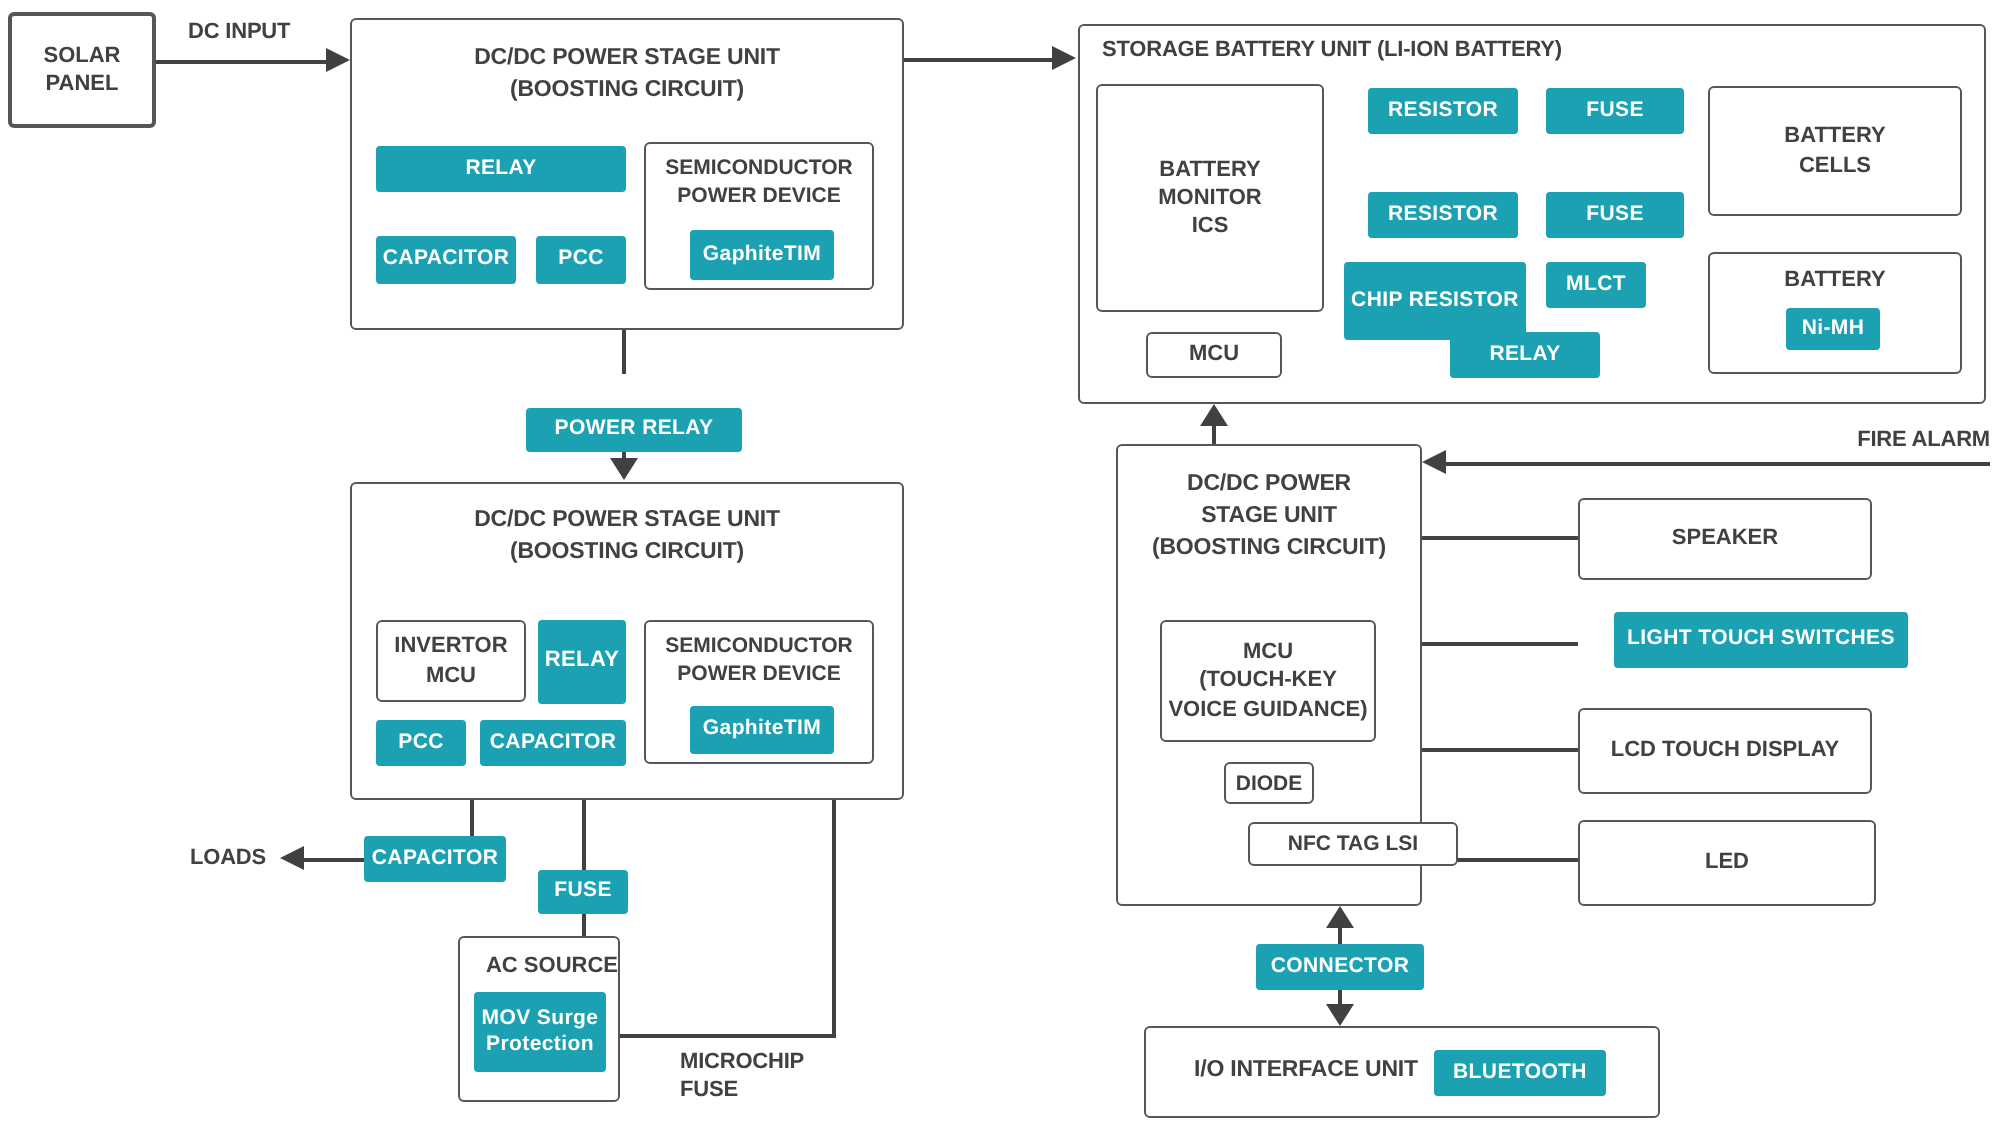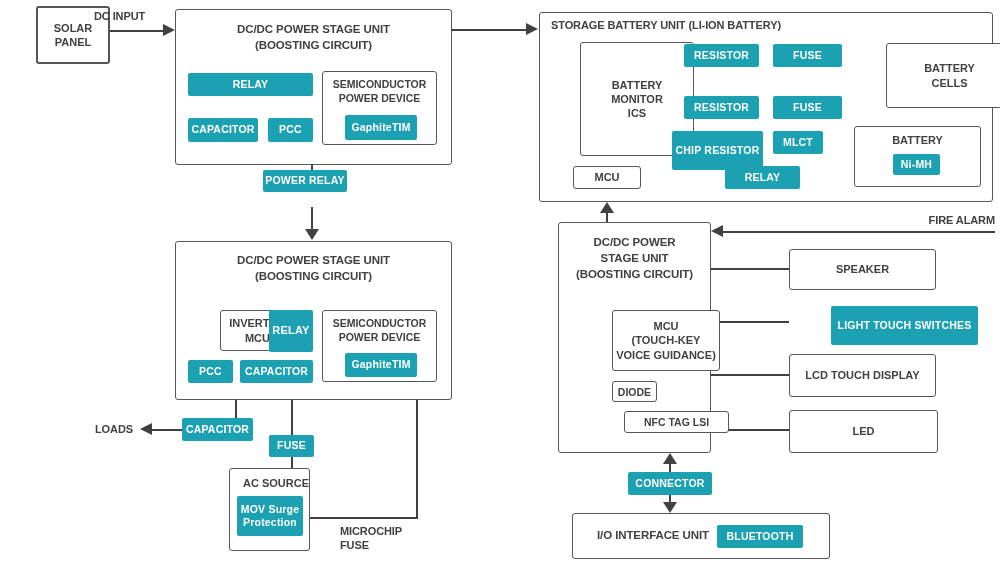--- a/index.html
+++ b/index.html
@@ -7,21 +7,21 @@
   #canvas {
     position:relative; width:1000px; height:562px; background:#fff;
     font-family:"Liberation Sans", sans-serif; font-weight:700;
     color:var(--text,#414042); overflow:hidden;
   }
   .box {
     position:absolute; background:#fff;
     border:1.5px solid var(--border,#55565A); border-radius:3px;
   }
   .flexc { display:flex; align-items:center; justify-content:center; text-align:center; }
-  .pre { white-space:pre-line;margin-left:32px; }
+  .pre { white-space:pre-line; }
   .teal {
     position:absolute; background:var(--teal,#1CA1B3); color:#fff; border-radius:2px;
     display:flex; align-items:center; justify-content:center; text-align:center;
     font-size:10.5px; letter-spacing:.2px; line-height:1.25; white-space:pre-line;
   }
   .lbl { position:absolute; font-size:11px; line-height:1.3; white-space:pre-line; letter-spacing:-.1px; }
   .title { position:absolute; text-align:center; font-size:11.5px; line-height:1.4; white-space:pre-line; letter-spacing:-.1px; }
   .subtitle { position:absolute; text-align:center; font-size:10.5px; line-height:1.3; white-space:pre-line; }
   .hline,.vline { position:absolute; background:var(--line,#414042); }
   .dotv { position:absolute; width:0; border-left:2px dotted var(--line,#414042); }
@@ -104,21 +104,21 @@
   <div class="teal" style="left:773px;top:96px;width:69px;height:23px">FUSE</div>
   <div class="teal" style="left:672px;top:131px;width:91px;height:39px">CHIP RESISTOR</div>
   <div class="teal" style="left:773px;top:131px;width:50px;height:23px">MLCT</div>
   <div class="teal" style="left:725px;top:166px;width:75px;height:23px">RELAY</div>
   <div class="box flexc pre fs11" style="left:854px;top:43px;width:127px;height:65px">BATTERY
 CELLS</div>
   <div class="box" style="left:854px;top:126px;width:127px;height:61px"></div>
   <div class="subtitle fs11" style="left:854px;top:133px;width:127px">BATTERY</div>
   <div class="teal" style="left:893px;top:154px;width:47px;height:21px">Ni-MH</div>
 
-  <div class="teal" style="left:263px;top:170px;width:84px;height:22px">POWER RELAY</div>
+  <div class="teal" style="left:263px;top:204px;width:108px;height:22px">POWER RELAY</div>
 
   <div class="box" style="left:175px;top:241px;width:277px;height:159px"></div>
   <div class="title" style="left:175px;top:252px;width:277px">DC/DC POWER STAGE UNIT
 (BOOSTING CIRCUIT)</div>
   <div class="box flexc pre fs11" style="left:188px;top:310px;width:75px;height:41px">INVERTOR
 MCU</div>
   <div class="teal" style="left:269px;top:310px;width:44px;height:42px;font-size:11px">RELAY</div>
   <div class="box" style="left:322px;top:310px;width:115px;height:72px"></div>
   <div class="subtitle" style="left:322px;top:317px;width:115px">SEMICONDUCTOR
 POWER DEVICE</div>
@@ -142,21 +142,21 @@
 (BOOSTING CIRCUIT)</div>
   <div class="box flexc pre fs11" style="left:580px;top:310px;width:108px;height:61px">MCU
 (TOUCH-KEY
 VOICE GUIDANCE)</div>
   <div class="box flexc fs105" style="left:612px;top:381px;width:45px;height:21px">DIODE</div>
   <div class="box flexc fs105" style="left:624px;top:411px;width:105px;height:22px">NFC TAG LSI</div>
 
   <div class="lbl" style="left:900px;top:213px;width:95px;text-align:right">FIRE ALARM</div>
 
   <div class="box flexc fs11" style="left:789px;top:249px;width:147px;height:41px">SPEAKER</div>
-  <div class="teal" style="left:831px;top:306px;width:147px;height:39px">LIGHT TOUCH SWITCHES</div>
+  <div class="teal" style="left:807px;top:306px;width:147px;height:28px">LIGHT TOUCH SWITCHES</div>
   <div class="box flexc fs11" style="left:789px;top:354px;width:147px;height:43px">LCD TOUCH DISPLAY</div>
   <div class="box flexc fs11" style="left:789px;top:410px;width:149px;height:43px">LED</div>
 
   <div class="teal" style="left:628px;top:472px;width:84px;height:23px">CONNECTOR</div>
   <div class="box" style="left:572px;top:513px;width:258px;height:46px"></div>
   <div class="lbl" style="left:597px;top:528px;font-size:11.5px">I/O INTERFACE UNIT</div>
   <div class="teal" style="left:717px;top:525px;width:86px;height:23px">BLUETOOTH</div>
 
 </div>
 

